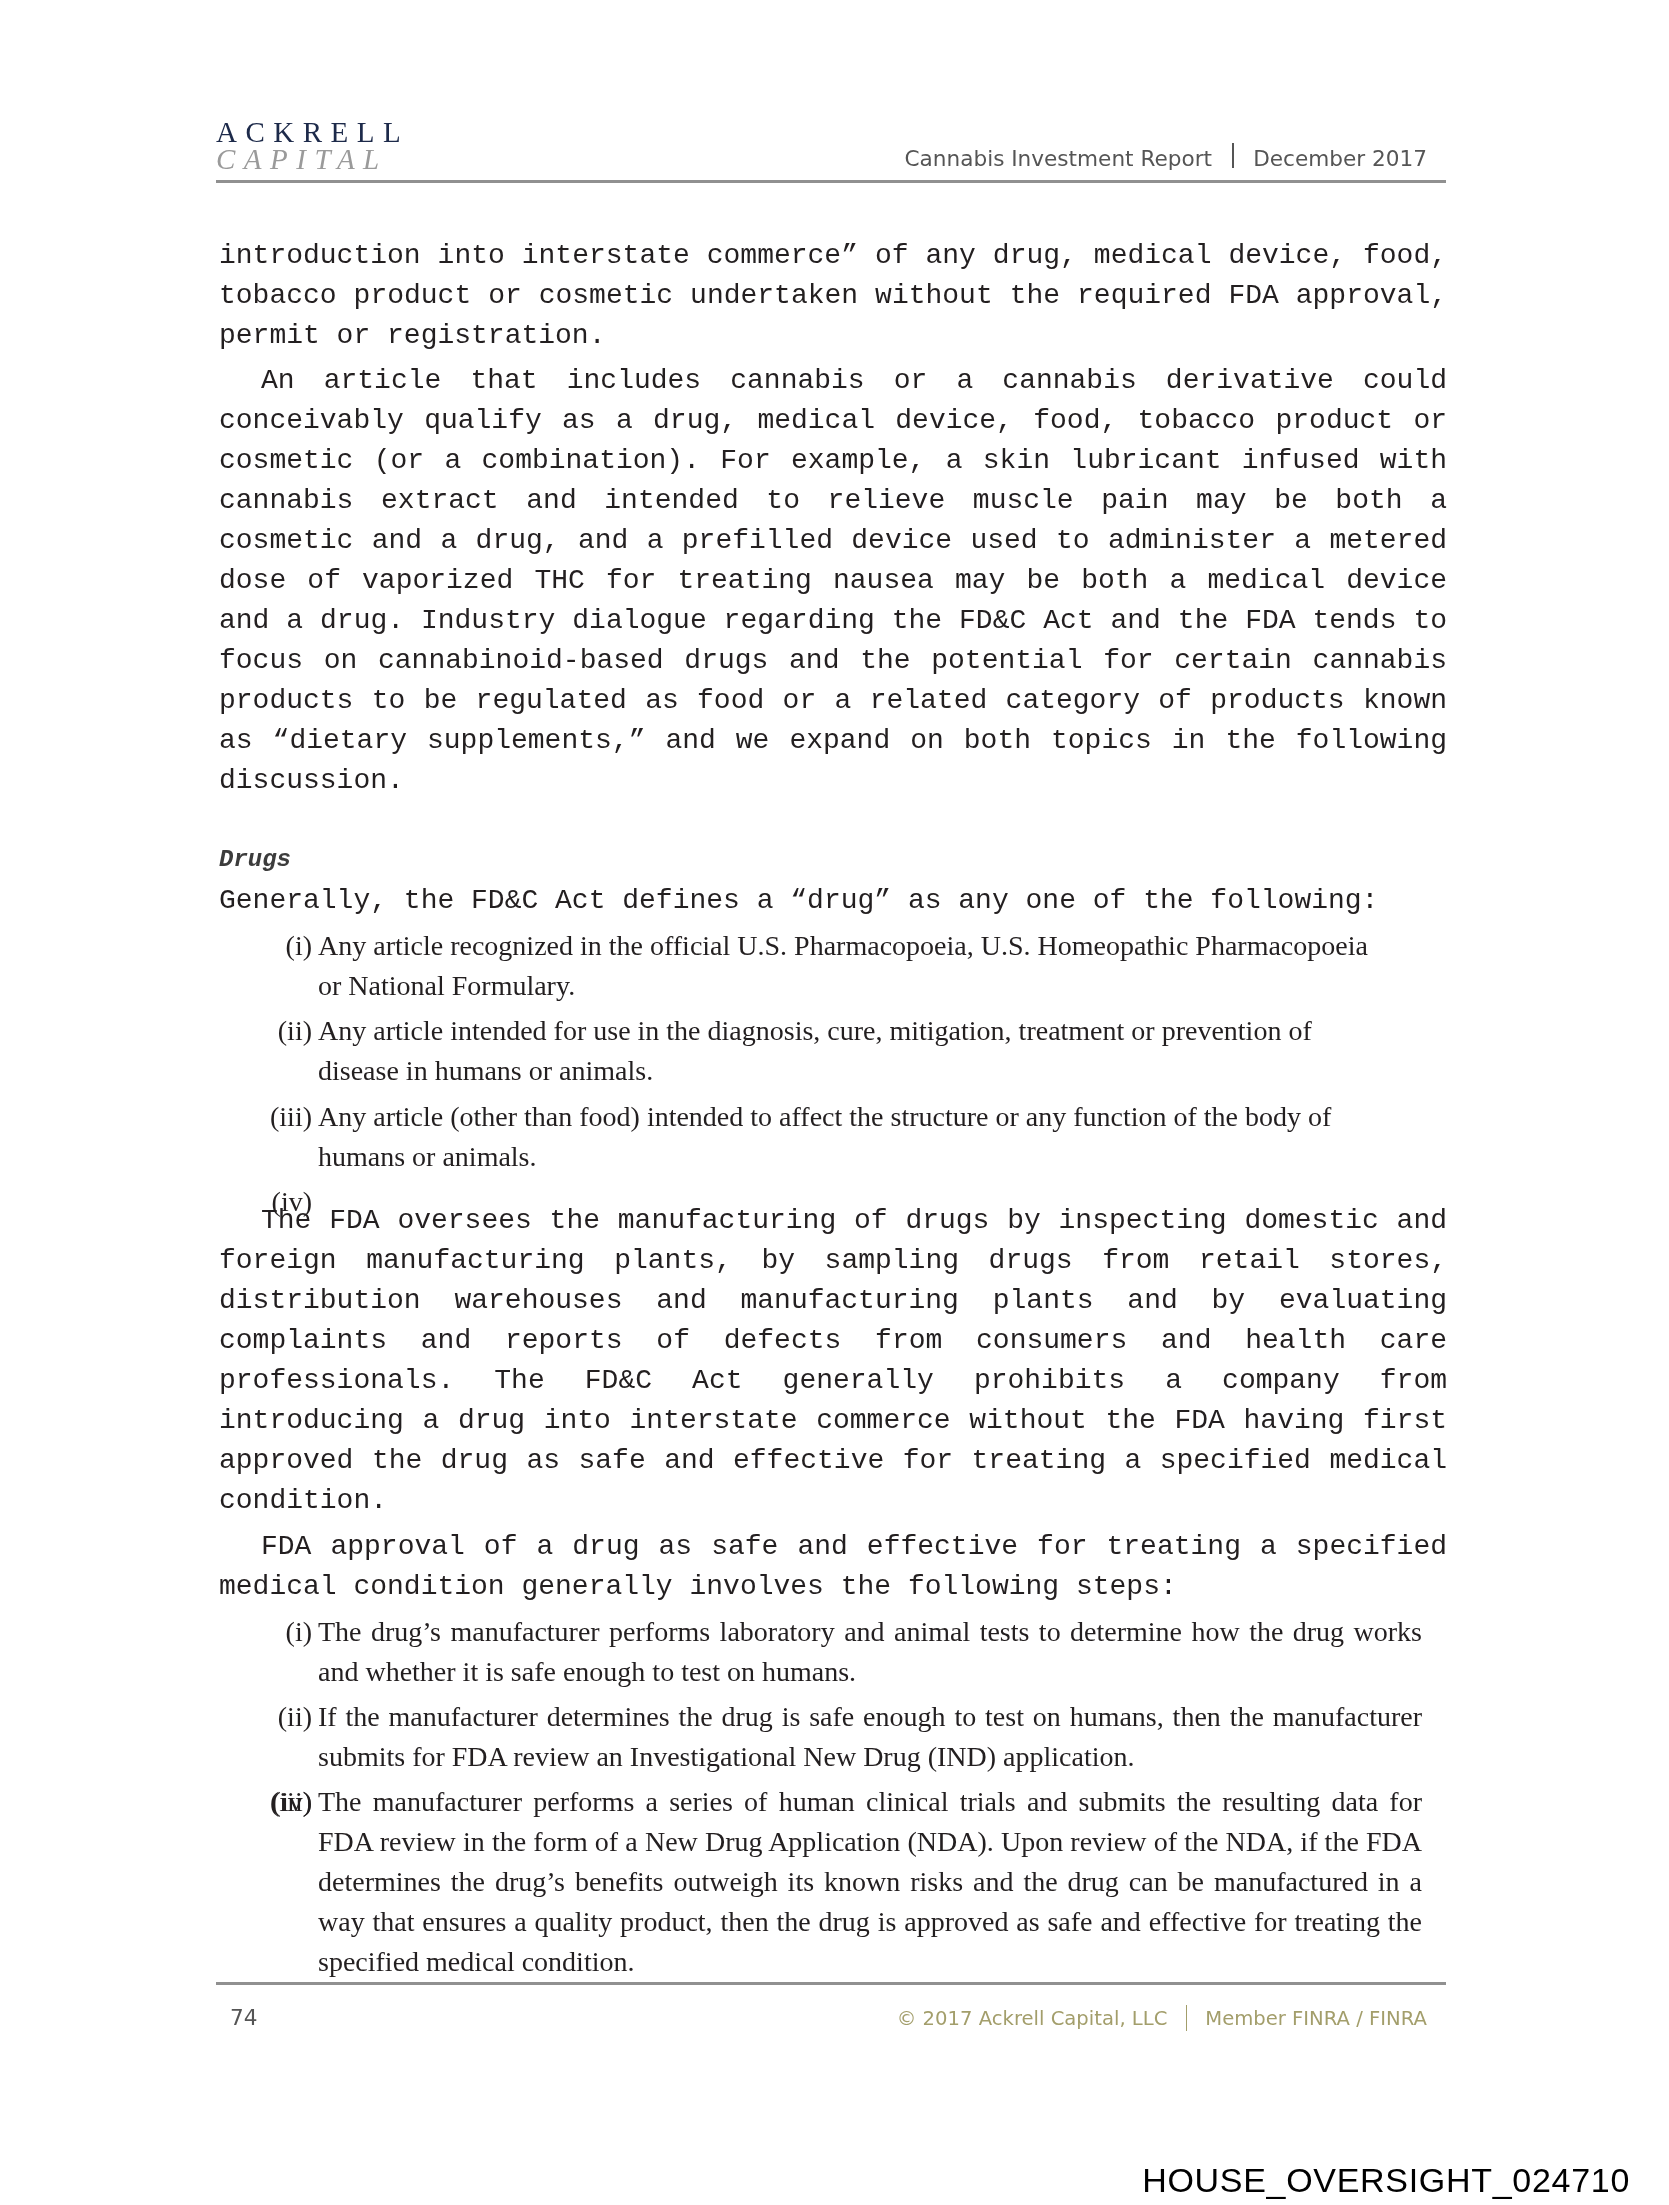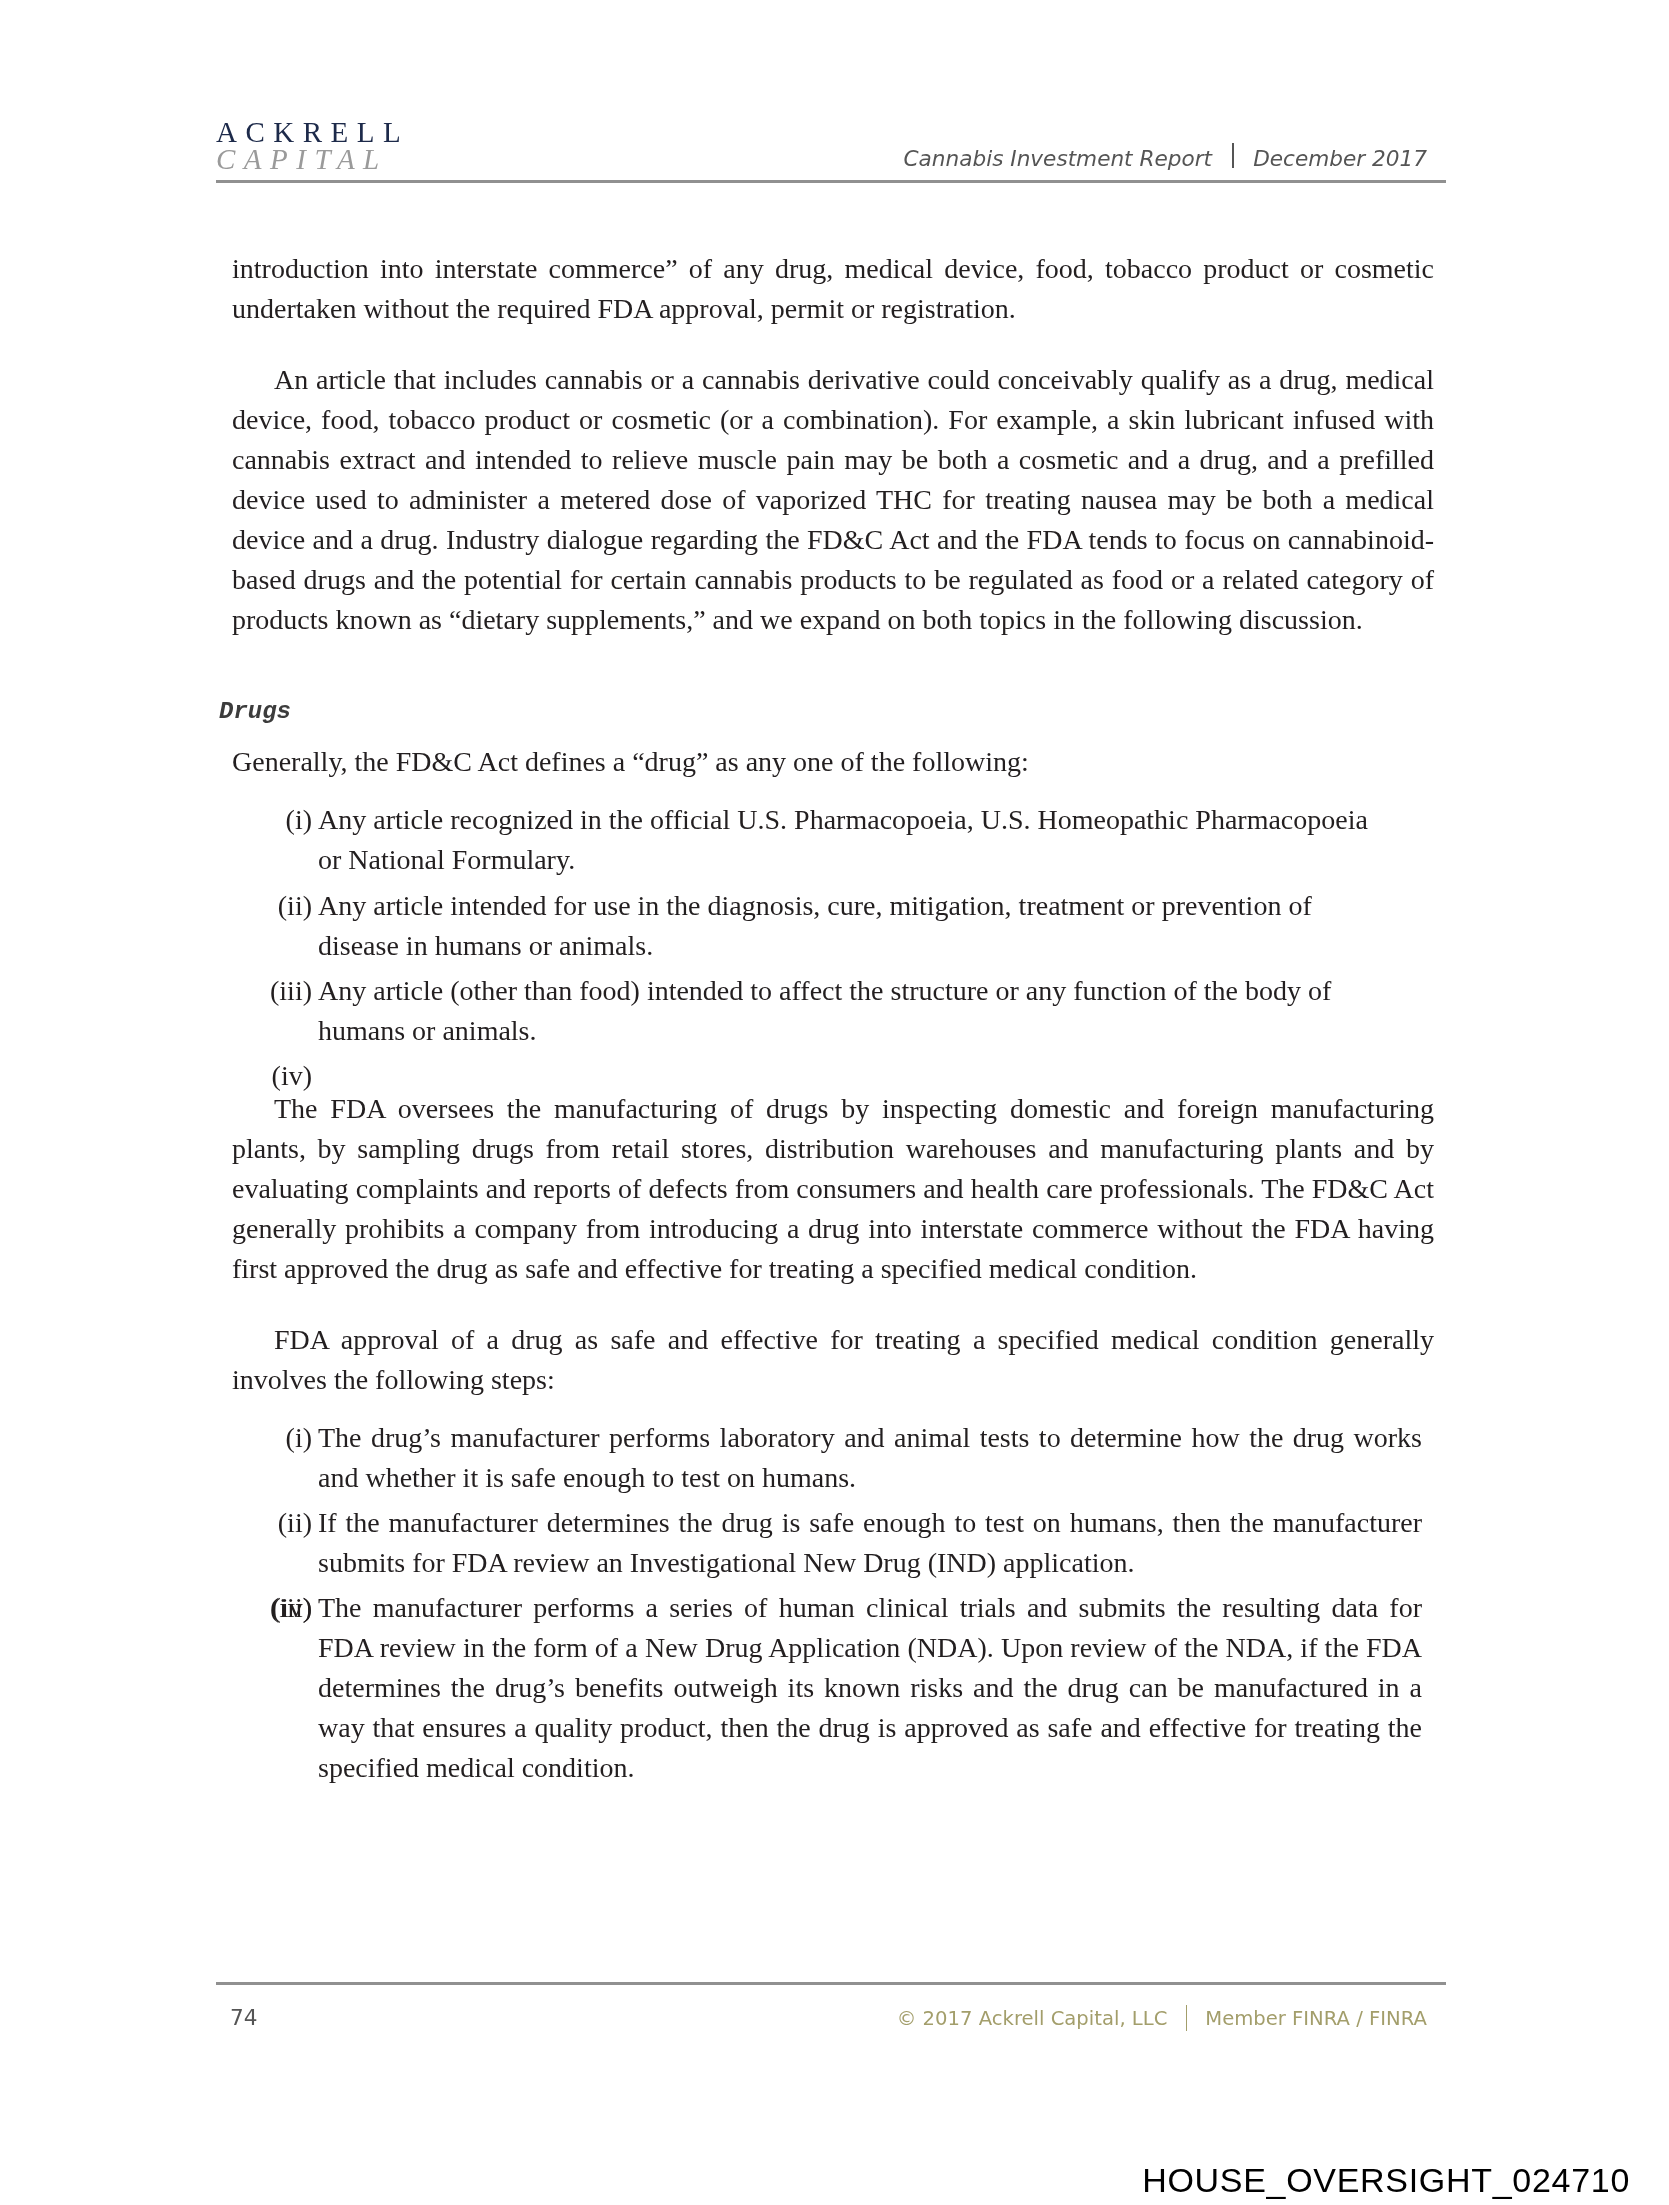--- a/index.html
+++ b/index.html
@@ -2,27 +2,27 @@
 <html style="font-size:10.5px"><head>
 <meta charset="utf-8">
 <style>
   html, body { margin: 0; padding: 0; background: #ffffff; }
   body { width: 1669px; height: 2205px; position: relative; overflow: hidden; }
 
   .logo { position: absolute; left: 216px; top: 118px; font-family: "Liberation Serif", "DejaVu Serif", serif; line-height: 1; }
   .logo .l1 { font-size: 29px; letter-spacing: 8.5px; color: #1d2a4a; display: block; height: 26px; }
   .logo .l2 { font-size: 29px; letter-spacing: 8.5px; color: #9a9a9a; display: block; margin-top: 1.3px; font-style: italic; }
 
-  .header-right { position: absolute; right: 242px; top: 146px; font-family: "DejaVu Sans", "Liberation Sans", sans-serif; font-size: 21.6px; color: #555555; white-space: nowrap; display: flex; align-items: center; font-style: italic; }
+  .header-right { position: absolute; right: 242px; top: 146px; font-family: "DejaVu Sans", "Liberation Sans", sans-serif; font-size: 21.6px; color: #555555; white-space: nowrap; display: flex; align-items: center; }
   .header-right .sep { display: inline-block; width: 2px; height: 25px; background: #555; margin: 0 19.6px; position: relative; top: -2.6px; }
 
   .rule-top { position: absolute; left: 216px; right: 223px; top: 180px; height: 2.6px; background: #909090; }
 
   .content { position: absolute; left: 219px; width: 1228px; top: 236px; font-family: "Liberation Serif", "DejaVu Serif", serif; font-size: 28px; line-height: 40px; color: #231f20; }
-  .content p { margin: 13px; text-align: justify; }
+  .content p { margin: 0; text-align: justify; font-family: Liberation Mono, monospace; }
   .content p.indent { text-indent: 42px; }
   .gap-s { height: 5.2px; }
   .gap-l { height: 41px; }
 
   .heading { font-family: Liberation Mono, monospace; font-weight: bold; font-style: italic; font-size: 24px; color: #3c3c3c; line-height: 35px; margin: 0 0 3.9px 0; }
 
   ol.roman { list-style: none; margin: 0; padding: 0; }
   ol.roman li { position: relative; padding-left: 99px; margin: 0 0 5.2px 0; }
   ol.roman li .num { position: absolute; left: 0; width: 93px; text-align: right; }
   ol.roman li .txt { display: block; }

